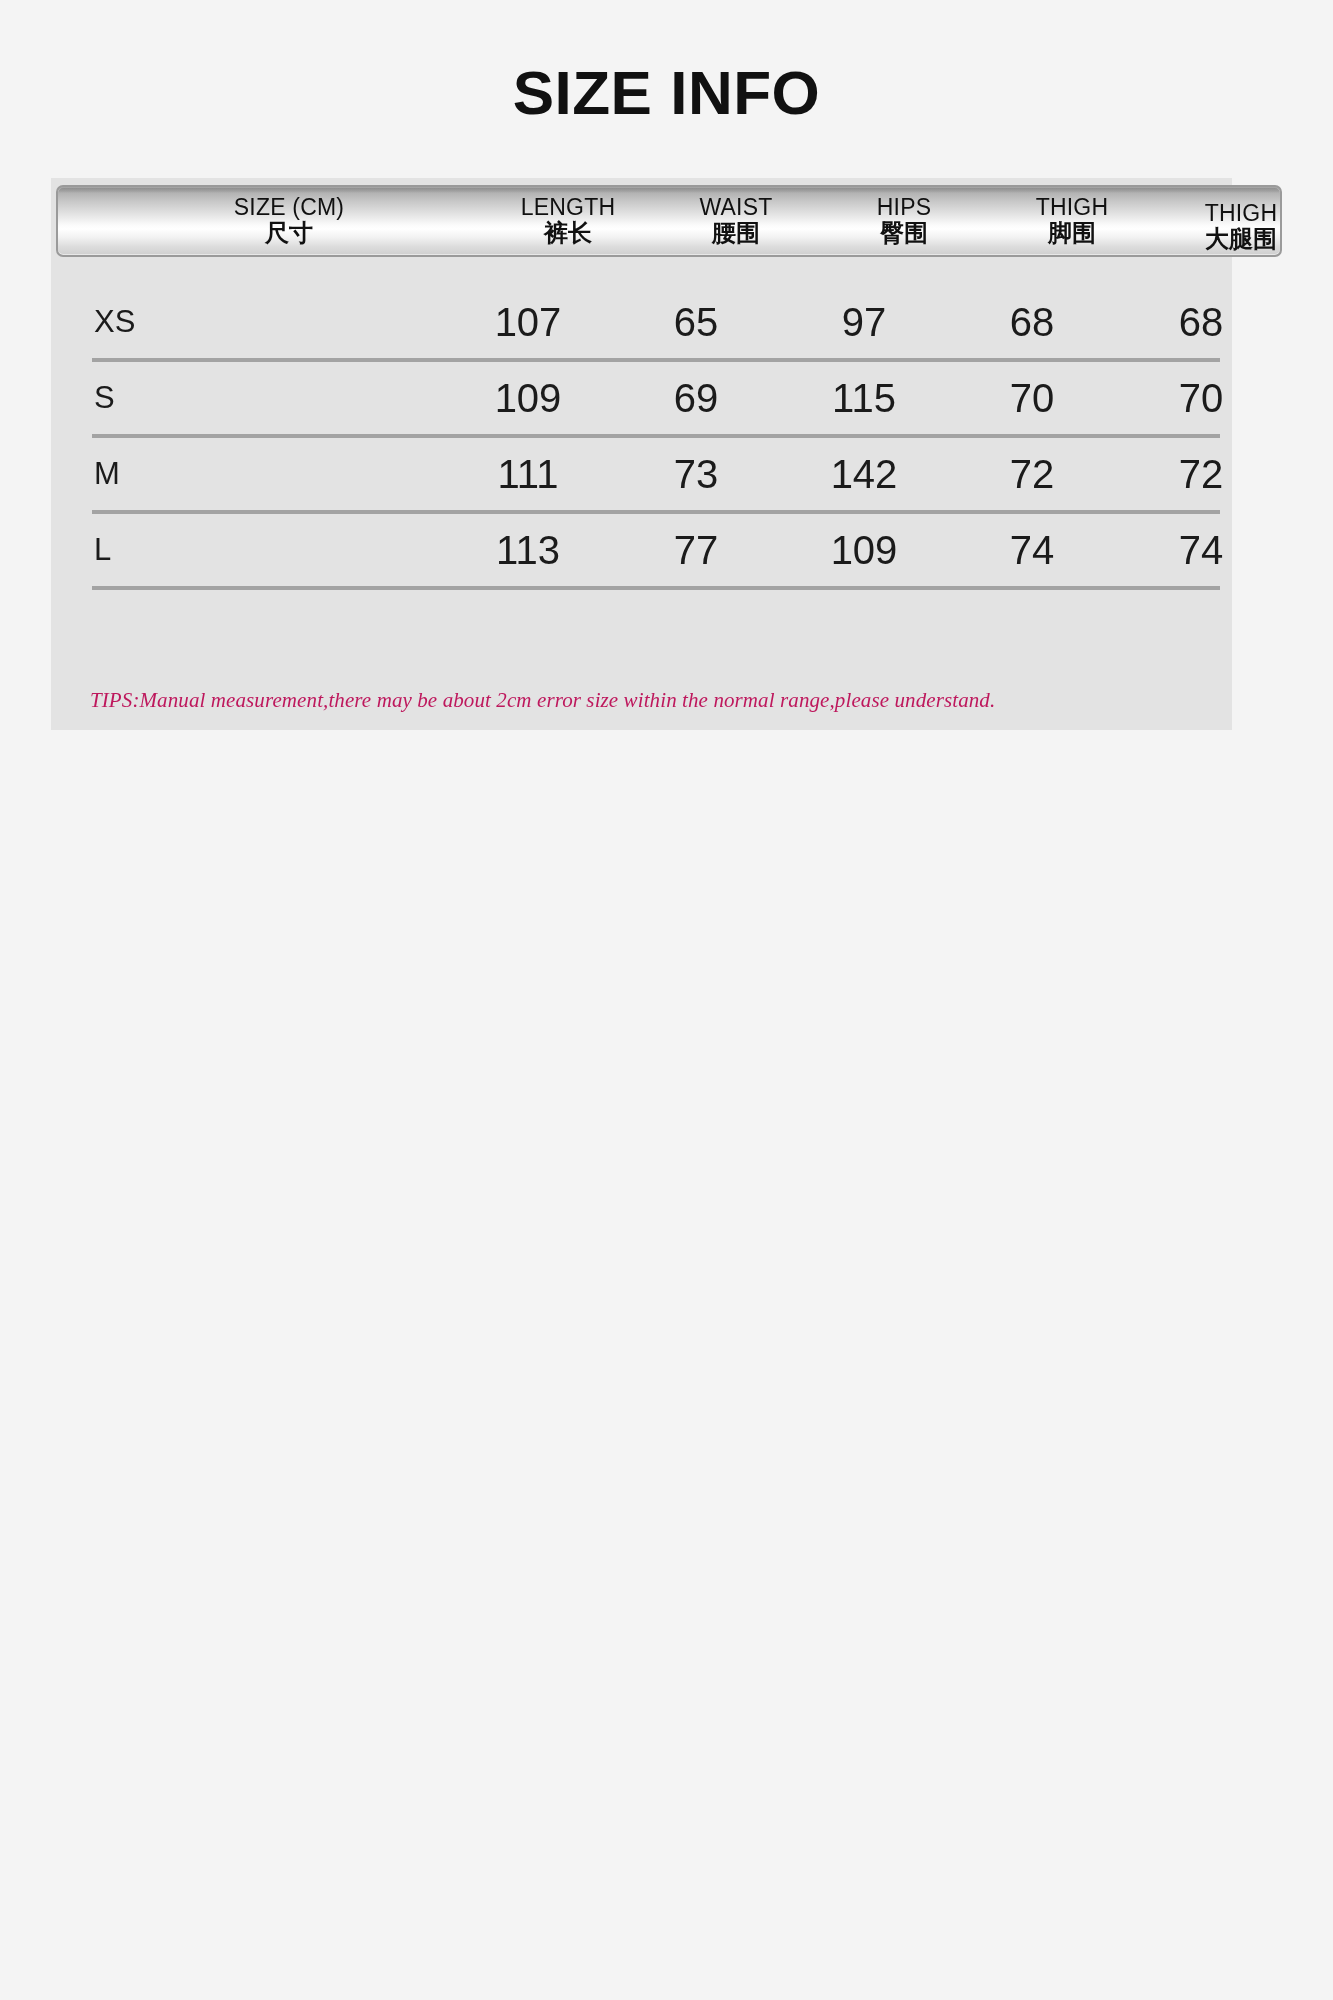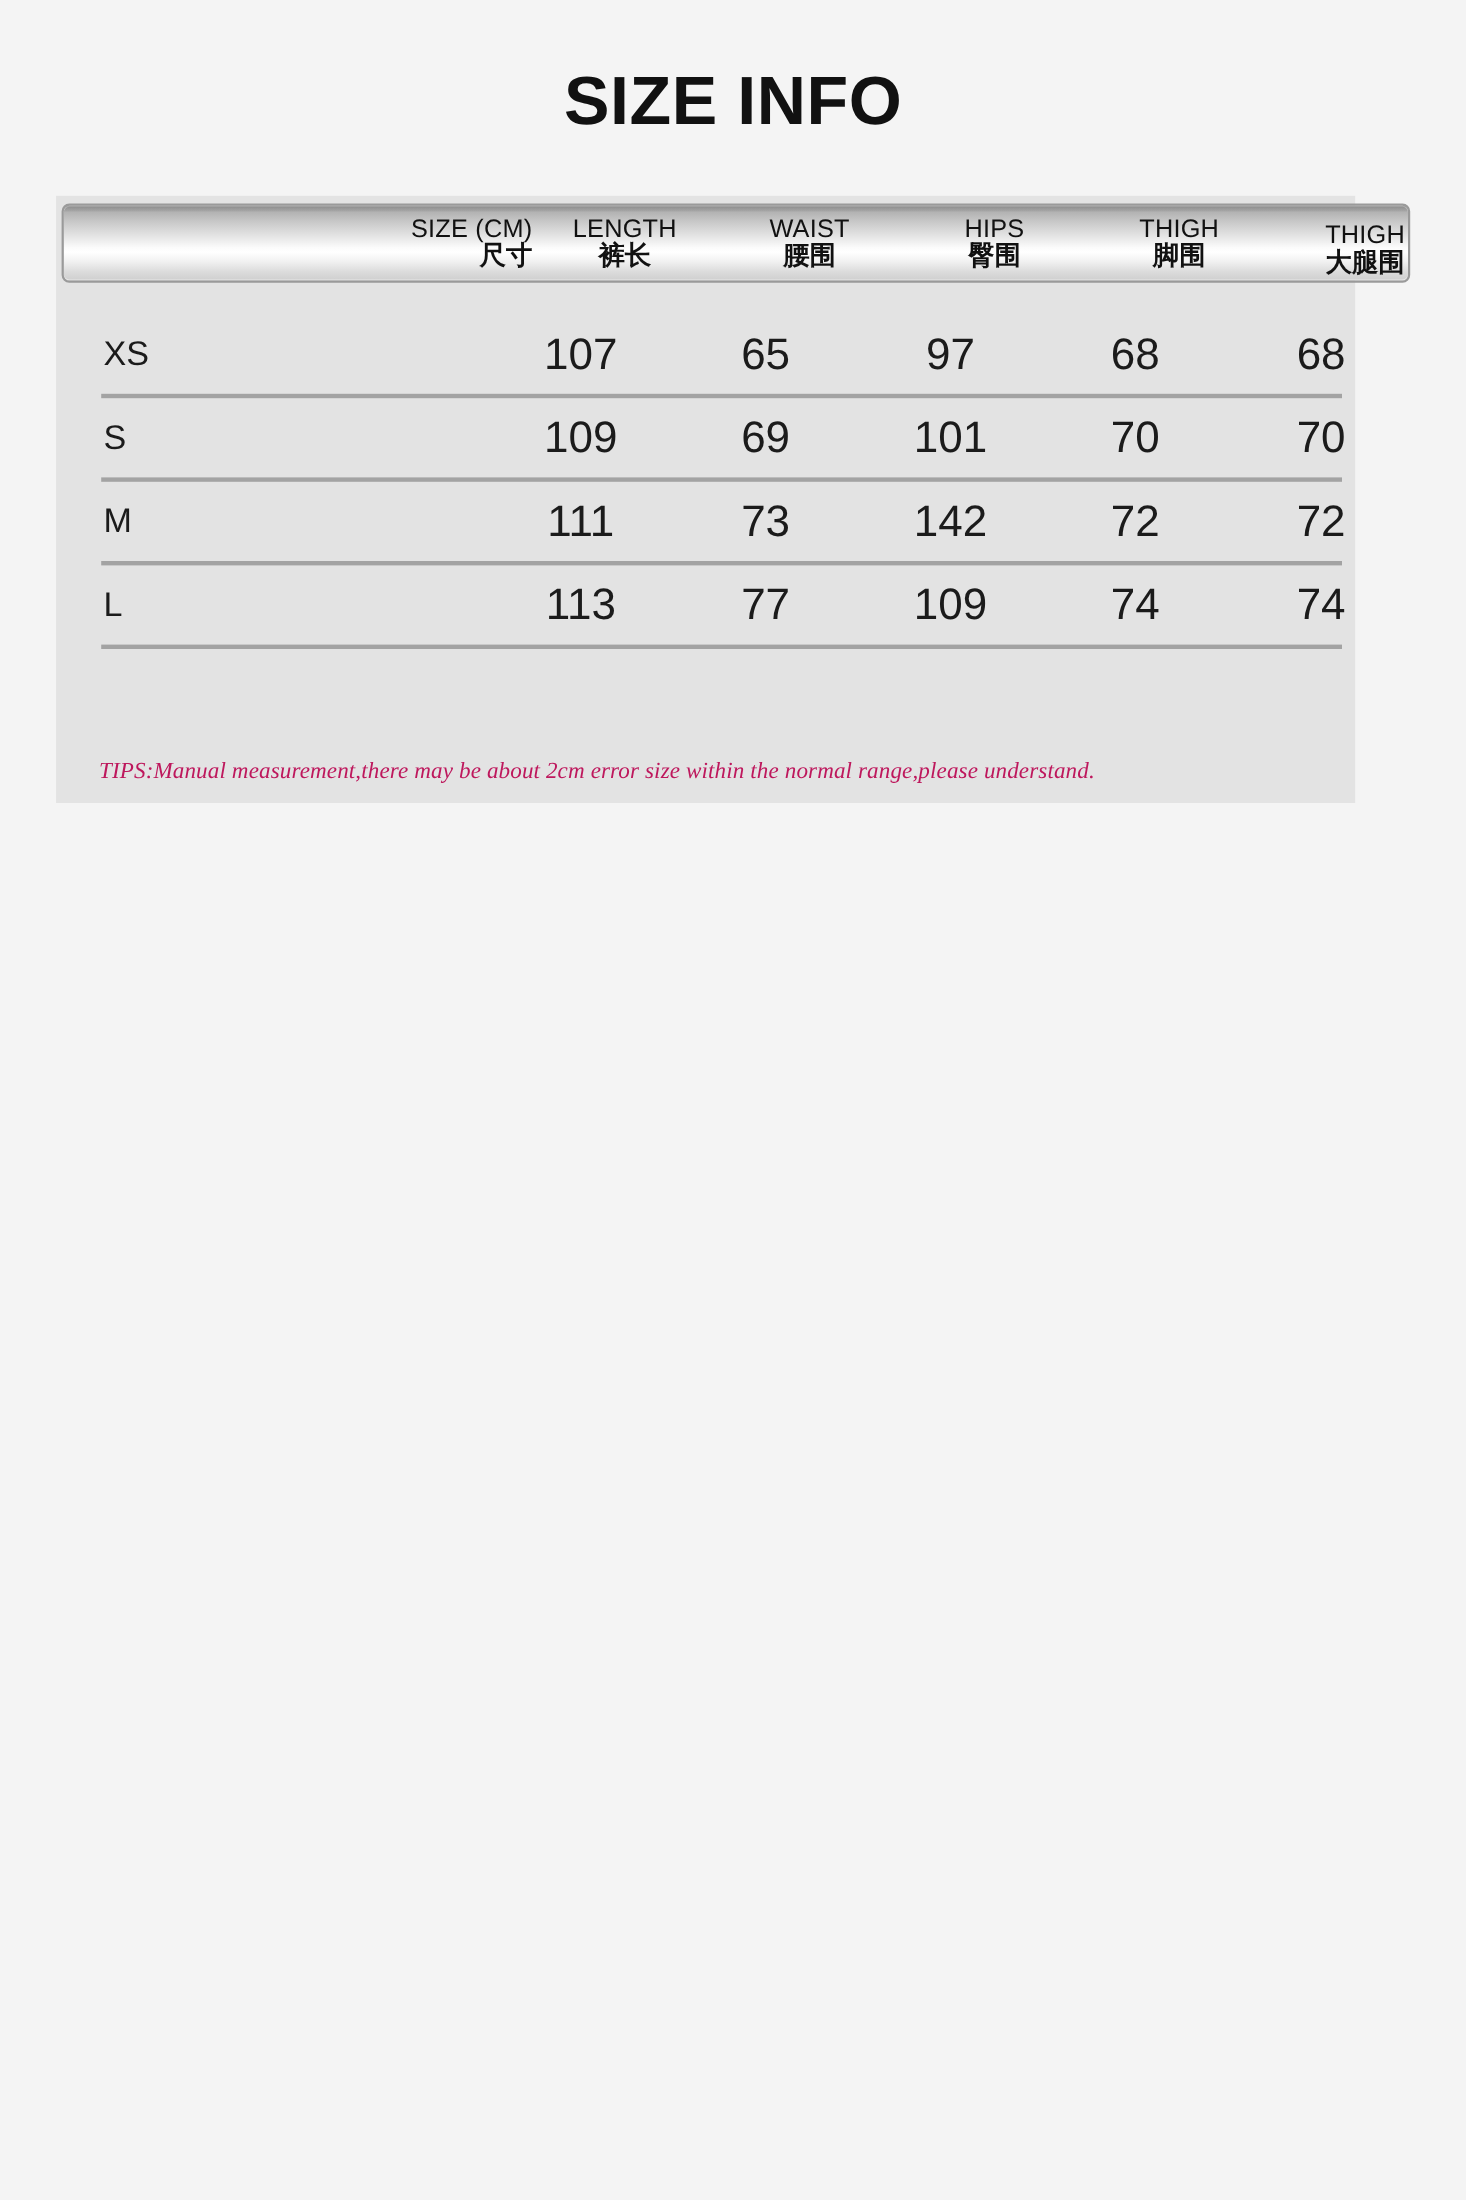--- a/index.html
+++ b/index.html
@@ -83,21 +83,21 @@
   }
   .hcell {
     display: flex;
     flex-direction: column;
     align-items: center;
     justify-content: center;
     color: #111;
     line-height: 1.12;
   }
   .hcell.size-col {
-    align-items: flex-end;
+    align-items: center;
     padding-left: 36px;
     width: 390px;
     flex: 0 0 390px;
   }
   .hcell .en {
     font-size: 23px;
     font-weight: 500;
     letter-spacing: 0.2px;
   }
   .hcell .zh {
@@ -200,21 +200,21 @@
     <div class="dcell val">65</div>
     <div class="dcell val">97</div>
     <div class="dcell val">68</div>
     <div class="dcell val last">68</div>
   </div>
 
   <div class="drow">
     <div class="dcell size-label">S</div>
     <div class="dcell val">109</div>
     <div class="dcell val">69</div>
-    <div class="dcell val">101</div>
+    <div class="dcell val">115</div>
     <div class="dcell val">70</div>
     <div class="dcell val last">70</div>
   </div>
 
   <div class="drow">
     <div class="dcell size-label">M</div>
     <div class="dcell val">111</div>
     <div class="dcell val">73</div>
     <div class="dcell val">142</div>
     <div class="dcell val">72</div>

